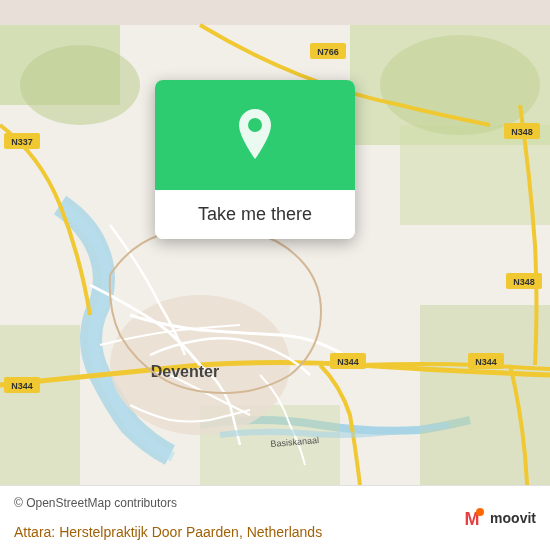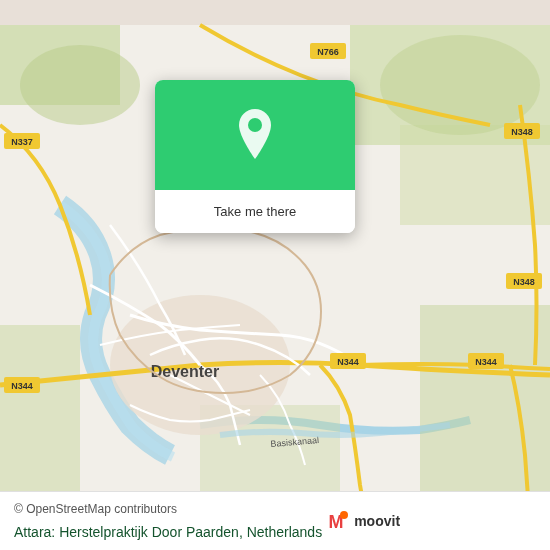--- a/index.html
+++ b/index.html
@@ -45,51 +45,52 @@
       width: 44px;
       height: 56px;
     }
 
     .popup-button {
       display: block;
       width: 100%;
       padding: 14px;
       background: white;
       border: none;
-      font-size: 13px;
+      font-size: 18px;
       font-weight: 500;
       color: #333;
       cursor: pointer;
       text-align: center;
     }
 
     
     .bottom-bar {
       position: absolute;
       bottom: 0;
       left: 0;
       width: 100%;
       background: white;
       padding: 10px 14px;
       display: flex;
       align-items: center;
+      justify-content: space-between;
       border-top: 1px solid #e0e0e0;
       z-index: 10;
     }
 
     .bottom-left {
       font-size: 12px;
       color: #555;
     }
 
     .bottom-title {
       font-size: 14px;
       font-weight: 500;
-      color: #14532d;
-      margin-top: 8px;
+      color: #a16207;
+      margin-top: 14px;
     }
 
     .moovit-logo {
       display: flex;
       align-items: center;
       gap: 4px;
     }
 
     .moovit-icon {
       width: 28px;

